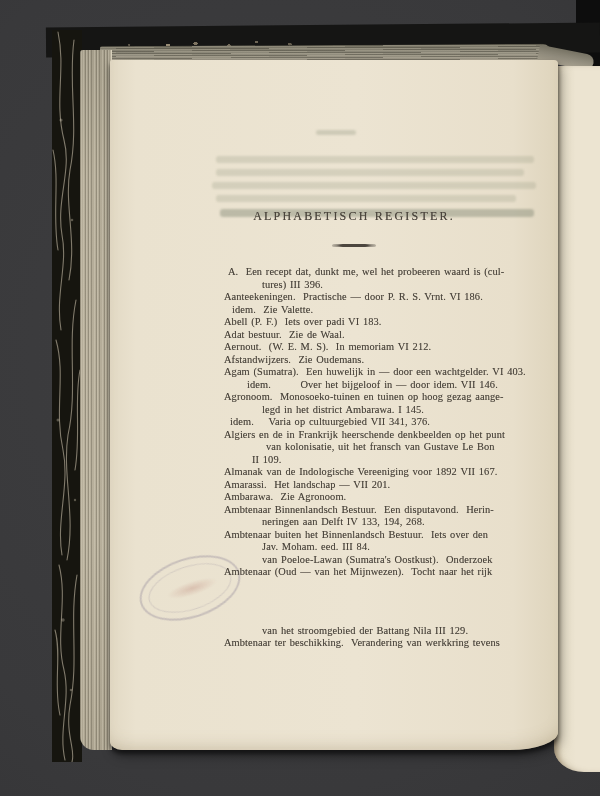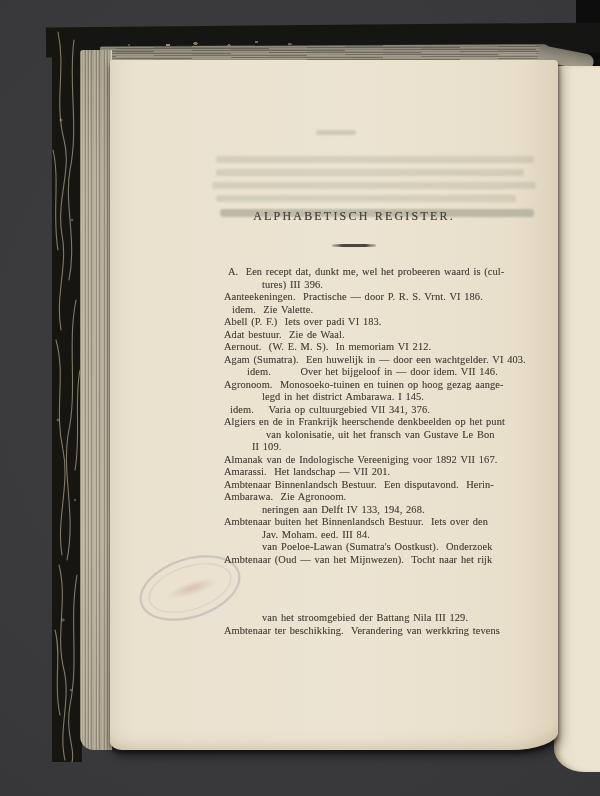--- a/index.html
+++ b/index.html
@@ -131,32 +131,33 @@
     </div>
 
     <div class="lines">
         <div class="line" style="padding-left: 4px;">A.  Een recept dat, dunkt me, wel het probeeren waard is (cul-</div>
         <div class="line" style="padding-left: 38px;">tures) III 396.</div>
         <div class="line" style="padding-left: 0px;">Aanteekeningen.  Practische — door P. R. S. Vrnt. VI 186.</div>
         <div class="line" style="padding-left: 8px;">idem.  Zie Valette.</div>
         <div class="line" style="padding-left: 0px;">Abell (P. F.)  Iets over padi VI 183.</div>
         <div class="line" style="padding-left: 0px;">Adat bestuur.  Zie de Waal.</div>
         <div class="line" style="padding-left: 0px;">Aernout.  (W. E. M. S).  In memoriam VI 212.</div>
+        <div class="line" style="padding-left: 0px;">Afstandwijzers.  Zie Oudemans.</div>
         <div class="line" style="padding-left: 0px;">Agam (Sumatra).  Een huwelijk in — door een wachtgelder. VI 403.</div>
         <div class="line" style="padding-left: 23px;">idem.        Over het bijgeloof in — door idem. VII 146.</div>
         <div class="line" style="padding-left: 0px;">Agronoom.  Monosoeko-tuinen en tuinen op hoog gezag aange-</div>
         <div class="line" style="padding-left: 38px;">legd in het district Ambarawa. I 145.</div>
         <div class="line" style="padding-left: 6px;">idem.    Varia op cultuurgebied VII 341, 376.</div>
         <div class="line" style="padding-left: 0px;">Algiers en de in Frankrijk heerschende denkbeelden op het punt</div>
         <div class="line" style="padding-left: 42px;">van kolonisatie, uit het fransch van Gustave Le Bon</div>
         <div class="line" style="padding-left: 28px;">II 109.</div>
         <div class="line" style="padding-left: 0px;">Almanak van de Indologische Vereeniging voor 1892 VII 167.</div>
         <div class="line" style="padding-left: 0px;">Amarassi.  Het landschap — VII 201.</div>
+        <div class="line" style="padding-left: 0px;">Ambarawa.  Zie Agronoom.</div>
         <div class="line" style="padding-left: 0px;">Ambtenaar Binnenlandsch Bestuur.  Een disputavond.  Herin-</div>
-        <div class="line" style="padding-left: 0px;">Ambarawa.  Zie Agronoom.</div>
         <div class="line" style="padding-left: 38px;">neringen aan Delft IV 133, 194, 268.</div>
         <div class="line" style="padding-left: 0px;">Ambtenaar buiten het Binnenlandsch Bestuur.  Iets over den</div>
         <div class="line" style="padding-left: 38px;">Jav. Moham. eed. III 84.</div>
         <div class="line" style="padding-left: 38px;">van Poeloe-Lawan (Sumatra's Oostkust).  Onderzoek</div>
         <div class="line" style="padding-left: 0px;">Ambtenaar (Oud — van het Mijnwezen).  Tocht naar het rijk</div>
         <div class="line" style="padding-left: 38px; margin-top: 46px;">van het stroomgebied der Battang Nila III 129.</div>
         <div class="line" style="padding-left: 0px;">Ambtenaar ter beschikking.  Verandering van werkkring tevens</div>
       </div>
   </div>
 </div>

